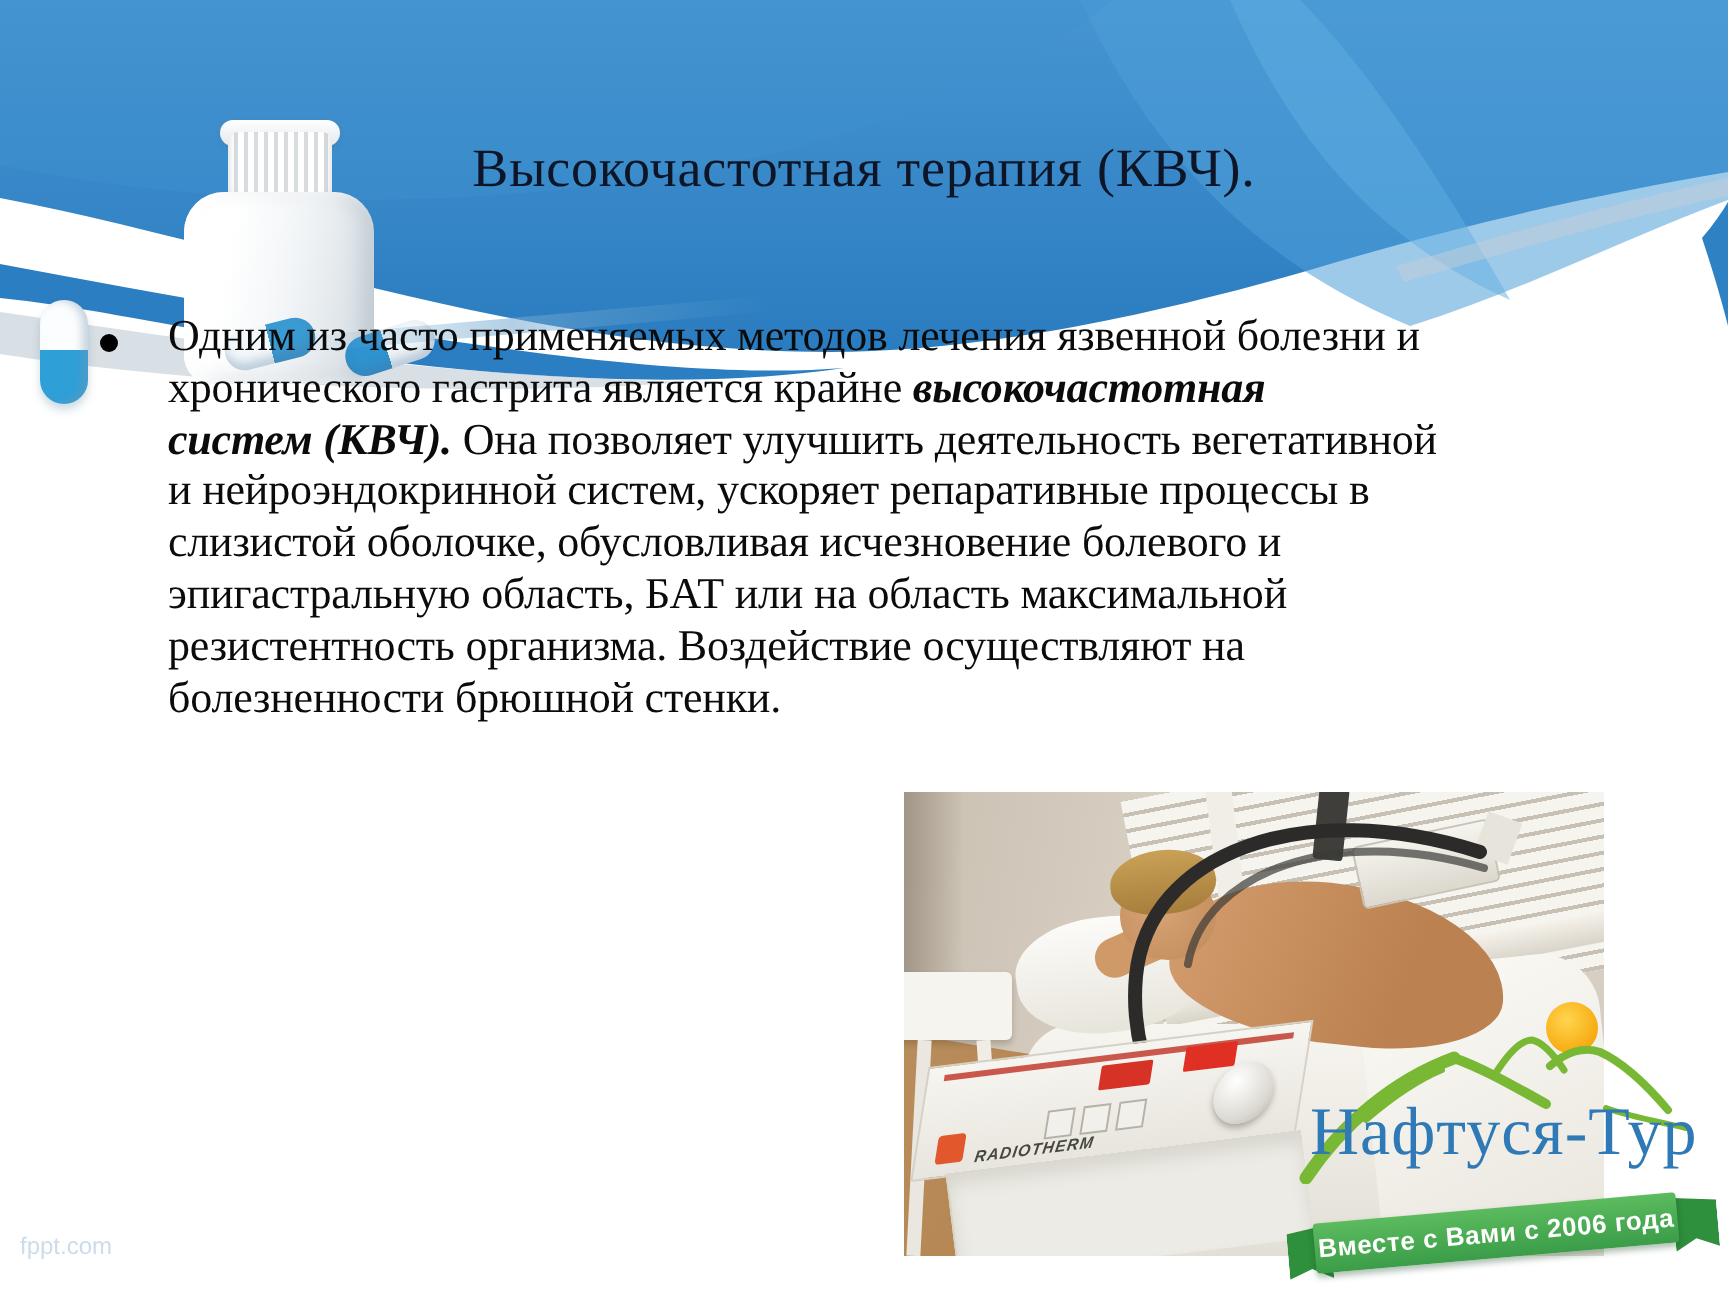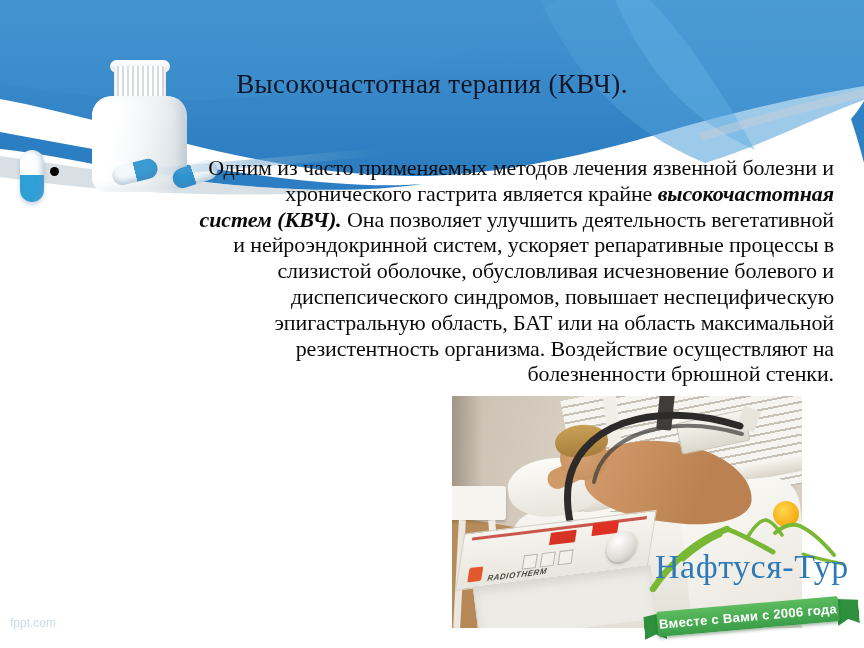--- a/index.html
+++ b/index.html
@@ -36,21 +36,21 @@
     box-shadow:inset 0 -4px 5px rgba(70,110,150,.3);}
   .streak{position:absolute;left:150px;top:158px;width:235px;height:8px;border-radius:4px;z-index:2;
     transform:rotate(-5deg);
     background:linear-gradient(90deg,rgba(130,180,215,0),rgba(115,168,208,.55) 45%,rgba(170,205,232,0));}
 
   
   .bullet-dot{position:absolute;left:50px;top:167px;width:9px;height:9px;border-radius:50%;
     background:#000;z-index:3;}
   .body-text{position:absolute;left:84px;top:155px;width:750px;z-index:3;
     font-size:22px;line-height:25.8px;color:#0b0b0b;letter-spacing:-0.1px;}
-  .body-text .bl{white-space:nowrap;text-align:right;}
+  .body-text .bl{white-space:nowrap;}
   .body-text .bi{font-weight:bold;font-style:italic;}
 
   
   .photo{position:absolute;left:452px;top:396px;width:350px;height:232px;overflow:hidden;
     background:#d8d0c4;z-index:2;}
   .photo *{position:absolute;}
   .ph-wall{left:0;top:0;width:350px;height:232px;
     background:linear-gradient(100deg,#c9bfb1,#ddd5c9 45%,#d6cec2);}
   .ph-corner-shadow{left:0;top:0;width:30px;height:170px;
     background:linear-gradient(90deg,rgba(85,70,55,.35),rgba(85,70,55,0));}
@@ -163,21 +163,20 @@
   <div class="capsule-h capsule-h2"></div>
   <div class="streak"></div>
 
   <div class="bullet-dot"></div>
   <div class="body-text">
       <div class="bl"><span>Одним из часто применяемых методов лечения язвенной болезни и</span></div>
       <div class="bl"><span>хронического гастрита является крайне </span><span class="bi">высокочастотная</span></div>
       <div class="bl"><span class="bi">систем (КВЧ).</span><span> Она позволяет улучшить деятельность вегетативной</span></div>
       <div class="bl"><span>и нейроэндокринной систем, ускоряет репаративные процессы в</span></div>
       <div class="bl"><span>слизистой оболочке, обусловливая исчезновение болевого и</span></div>
-      <div class="bl"><span>диспепсического синдромов, повышает неспецифическую</span></div>
       <div class="bl"><span>эпигастральную область, БАТ или на область максимальной</span></div>
       <div class="bl"><span>резистентность организма. Воздействие осуществляют на</span></div>
       <div class="bl"><span>болезненности брюшной стенки.</span></div>
     </div>
 
   <div class="photo">
     <div class="ph-wall"></div>
     <div class="ph-corner-shadow"></div>
     <div class="ph-blinds"></div>
     <div class="ph-frame"></div>

